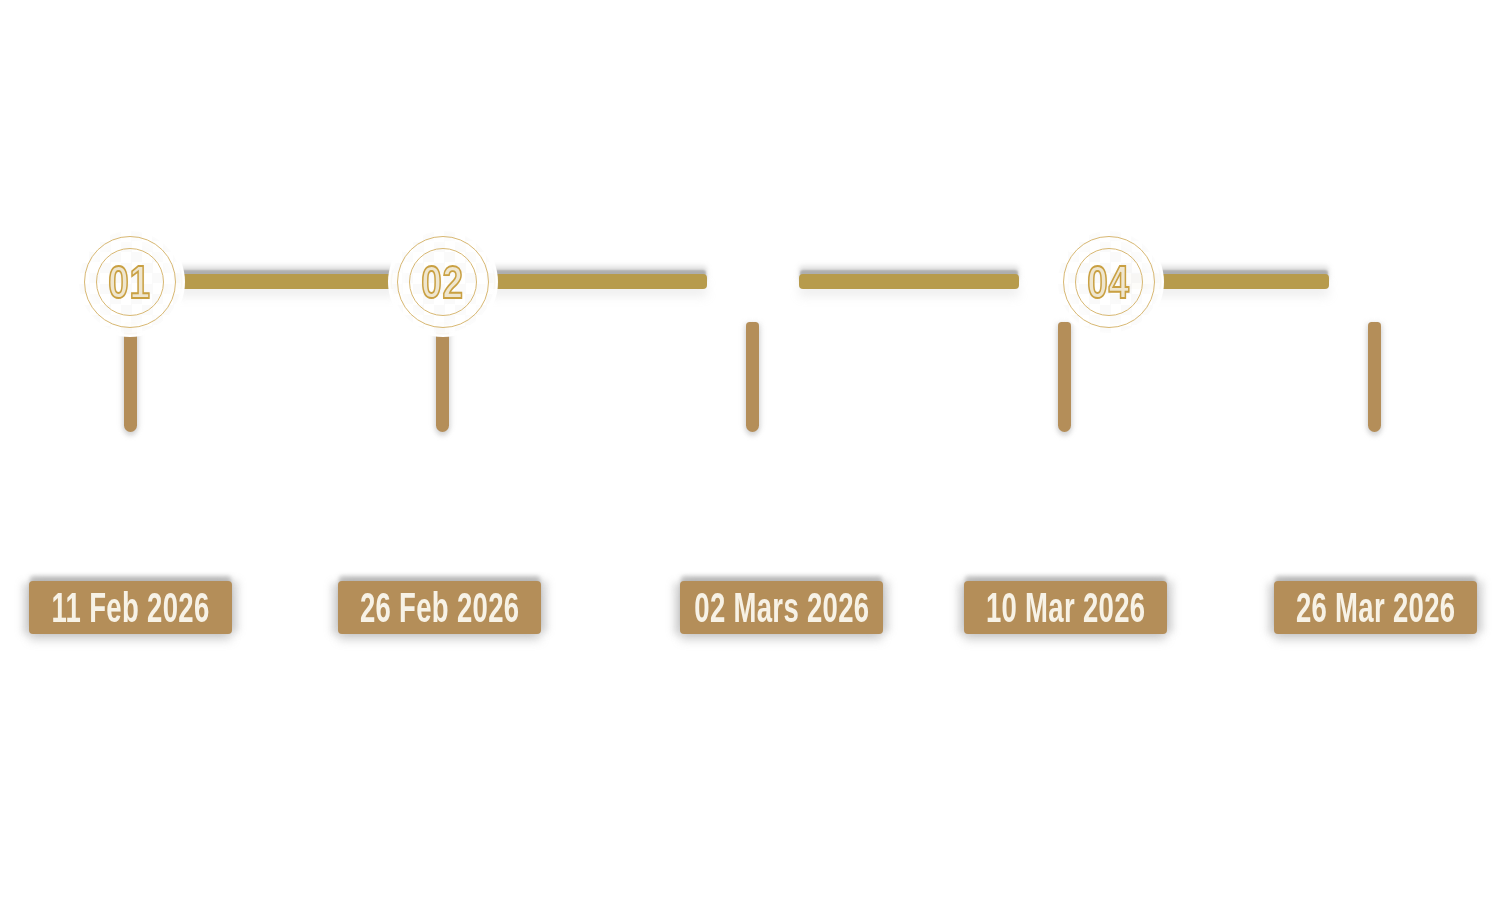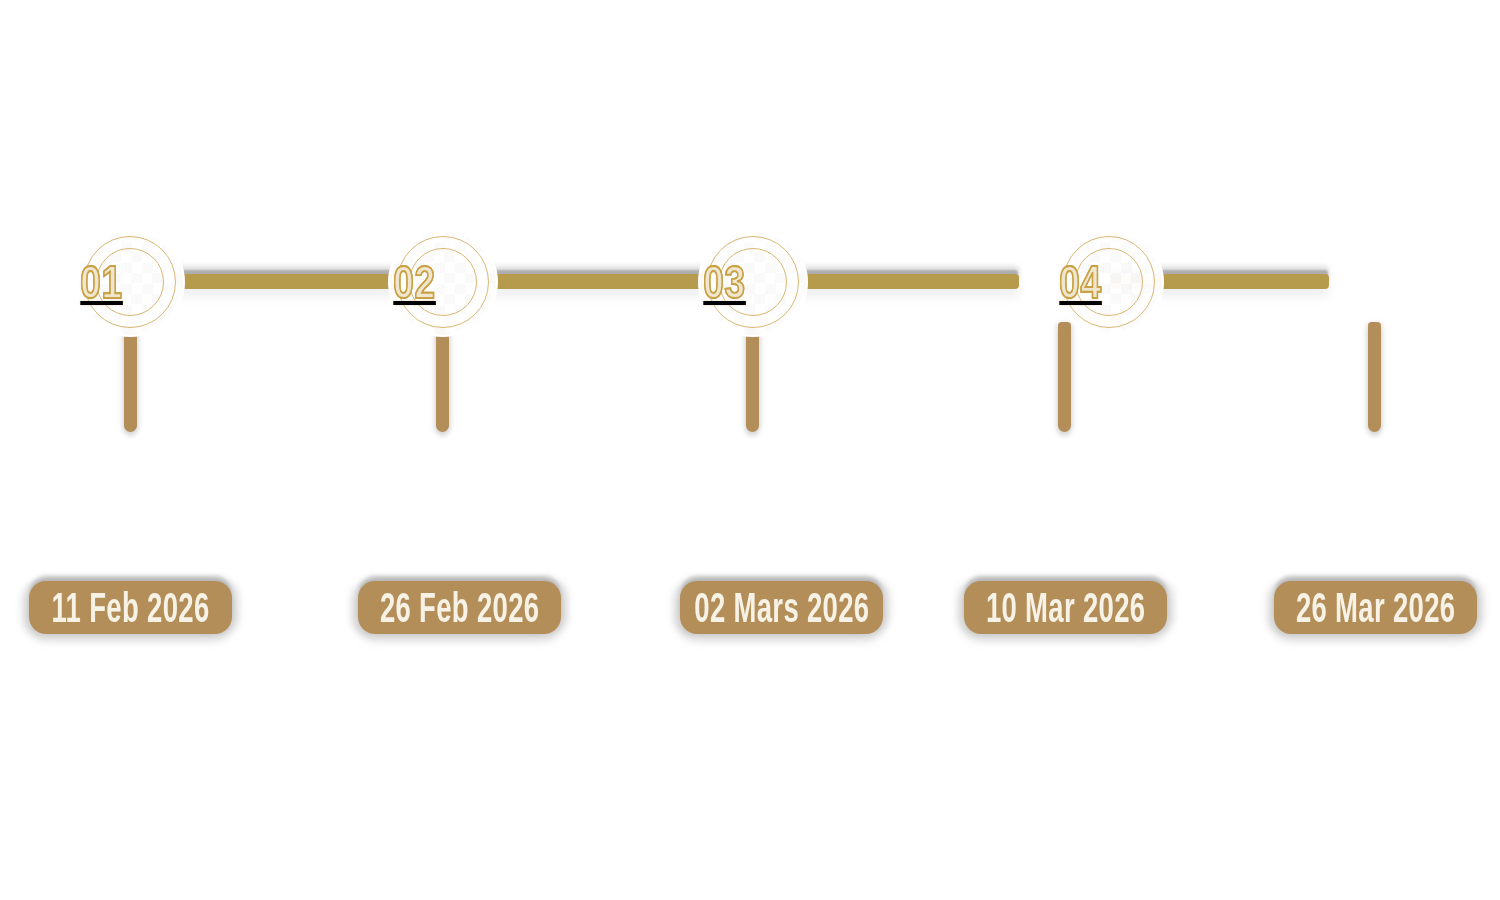--- a/index.html
+++ b/index.html
@@ -41,21 +41,21 @@
       -3px 0 4px rgba(200,200,200,0.25);
   }
   
   .node {
     position: absolute;
     top: 227px;
     width: 110px;
     height: 110px;
     display: flex;
     align-items: center;
-    text-decoration: underline;
+    justify-content: center;
   }
   .checker {
     position: absolute;
     inset: 4px;
     border-radius: 50%;
     background: repeating-conic-gradient(#e2e2e2 0% 25%, #ffffff 0% 50%);
     background-size: 21px 21px;
     opacity: 0.85;
   }
   .fade {
@@ -97,21 +97,21 @@
     transform: scaleX(0.8);
     line-height: 1;
   }
   
   .pill {
     position: absolute;
     top: 581px;
     width: 203px;
     height: 53px;
     background: #b48e59;
-    border-radius: 17px;
+    border-radius: 4px;
     display: flex;
     align-items: center;
     justify-content: center;
     box-shadow:
       0 -6px 4px -1px rgba(146,146,146,0.55),
       0 7px 8px rgba(160,160,160,0.35),
       -7px 1px 7px rgba(165,165,165,0.35),
       7px -1px 7px rgba(165,165,165,0.35);
   }
   .pill span {
@@ -149,41 +149,33 @@
     <div class="num">01</div>
   </div>
   <div class="node" style="left:388px;">
     <div class="checker"></div>
     <div class="fade"></div>
     <div class="disc"></div>
     <div class="ring-outer"></div>
     <div class="ring-inner"></div>
     <div class="num">02</div>
   </div>
-  <div class="node" style="left:698px;">
-    <div class="checker"></div>
-    <div class="fade"></div>
-    <div class="disc"></div>
-    <div class="ring-outer"></div>
-    <div class="ring-inner"></div>
-    <div class="num">03</div>
-  </div>
   <div class="node" style="left:1054px;">
     <div class="checker"></div>
     <div class="fade"></div>
     <div class="disc"></div>
     <div class="ring-outer"></div>
     <div class="ring-inner"></div>
     <div class="num">04</div>
   </div>
 
   <div class="pill" style="left:29px;">
     <span>11 Feb 2026</span>
   </div>
-  <div class="pill" style="left:358px;">
+  <div class="pill" style="left:338px;">
     <span>26 Feb 2026</span>
   </div>
   <div class="pill" style="left:680px;">
     <span>02 Mars 2026</span>
   </div>
   <div class="pill" style="left:964px;text-align:right;">
     <span>10 Mar 2026</span>
   </div>
   <div class="pill" style="left:1274px;">
     <span>26 Mar 2026</span>

